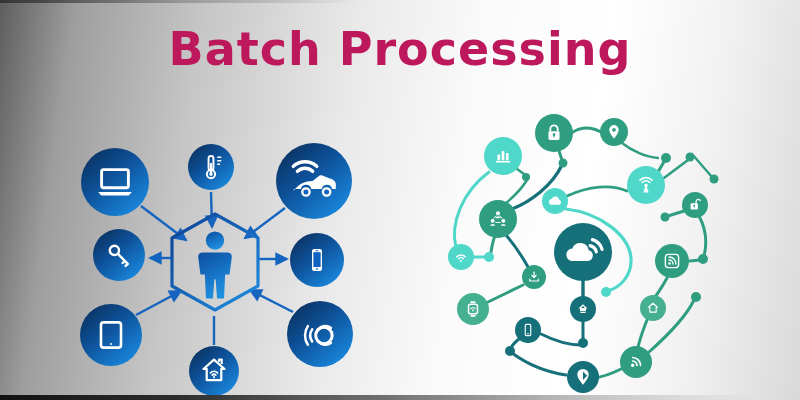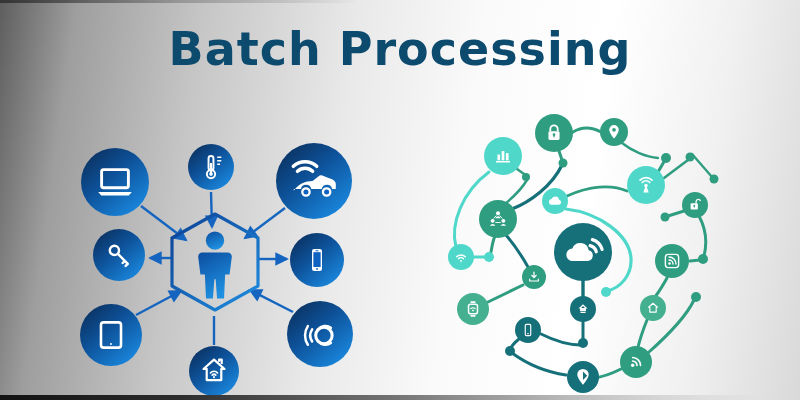--- a/index.html
+++ b/index.html
@@ -3,21 +3,21 @@
 <meta charset="utf-8">
 <style>
   html,body{margin:0;padding:0;}
   body{
     width:800px;height:400px;overflow:hidden;position:relative;
     font-family:"DejaVu Sans","Liberation Sans",sans-serif;
     background:linear-gradient(98deg,#5e5e5e 0%,#9e9e9e 9%,#c6c6c6 24%,#e9e9e9 42%,#fafafa 57%,#ffffff 72%,#f1f1f1 86%,#d9d9d9 100%);
   }
   .page-title{
     position:absolute;top:22px;left:0;width:100%;text-align:center;
-    font-size:46px;font-weight:bold;color:#0c4a6e;letter-spacing:1px;margin:0;
+    font-size:46px;font-weight:bold;color:#be185d;letter-spacing:1px;margin:0;
   }
   .edge-strip-bottom{
     position:absolute;left:0;bottom:0;width:100%;height:5px;
     background:linear-gradient(90deg,#121212 0%,#2c2c2c 22%,#6f6f6f 48%,#bdbdbd 72%,rgba(220,220,220,0) 95%);
   }
   .edge-strip-top{
     position:absolute;left:0;top:0;width:100%;height:3px;
     background:linear-gradient(90deg,rgba(45,45,45,.85) 0%,rgba(110,110,110,.5) 22%,rgba(200,200,200,0) 45%);
   }
   svg.diagram{position:absolute;left:0;top:0;}

